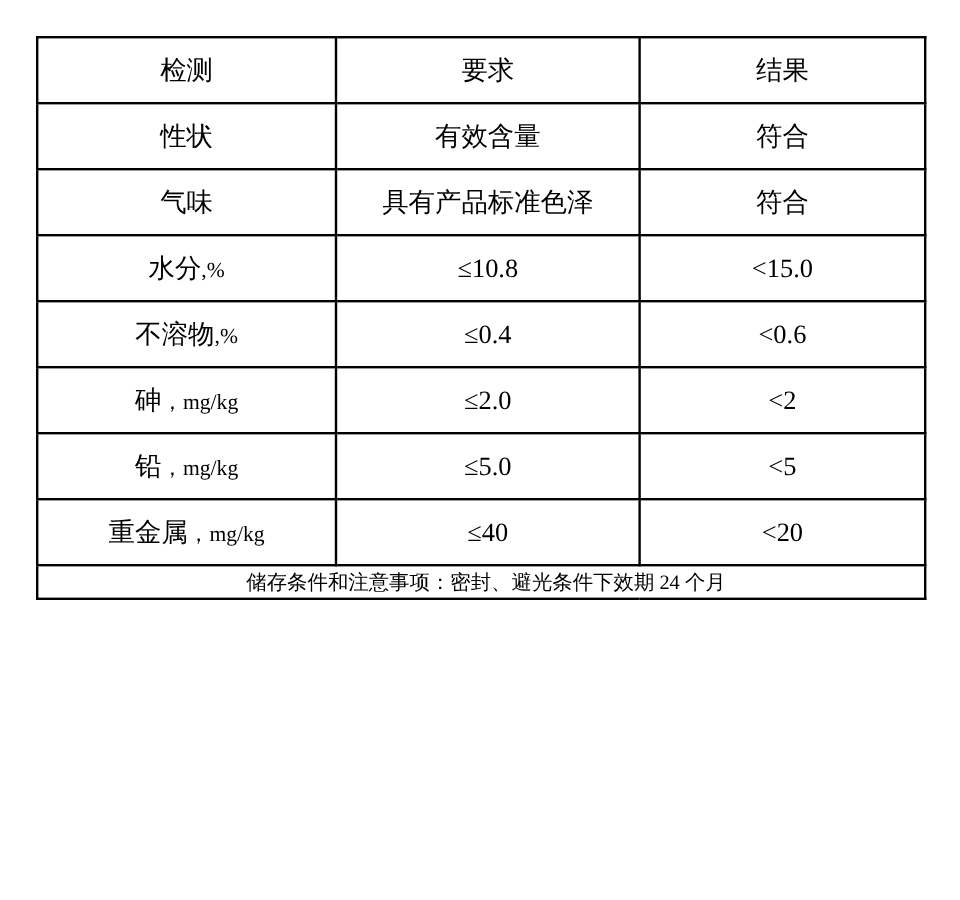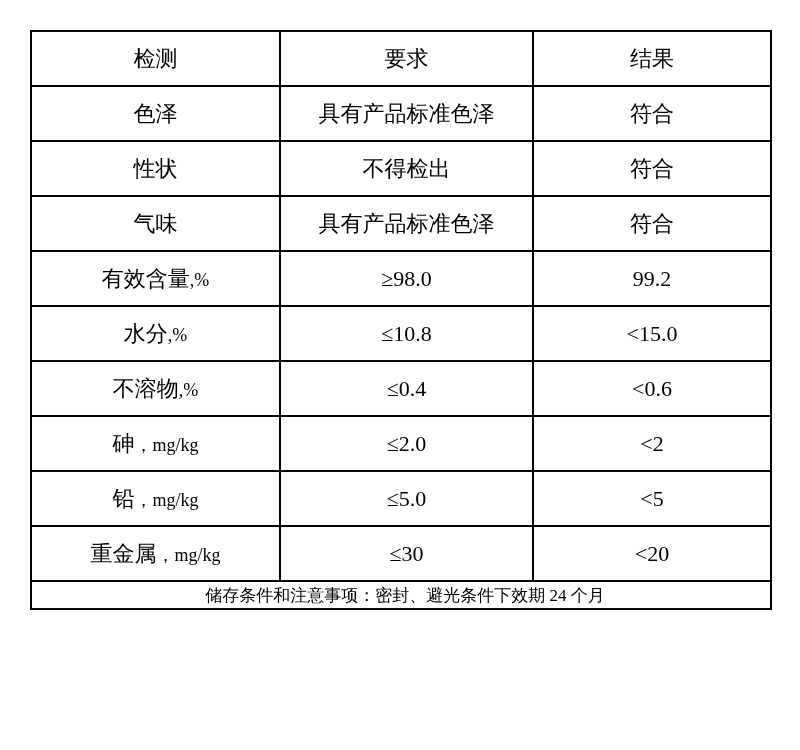--- a/index.html
+++ b/index.html
@@ -55,51 +55,37 @@
       <col style="width:238px">
     </colgroup>
     <thead>
       <tr>
         <td>检测</td>
         <td>要求</td>
         <td>结果</td>
       </tr>
     </thead>
     <tbody id="table-body">
-  <tr>
-    <td>
-      <span>色泽</span><span class="unit"></span>
-    </td>
-    <td>具有产品标准色泽</td>
-    <td>符合</td>
-  </tr>
 
   <tr>
     <td>
       <span>性状</span><span class="unit"></span>
     </td>
-    <td>不得检出</td>
+    <td>有效含量</td>
     <td>符合</td>
   </tr>
 
   <tr>
     <td>
       <span>气味</span><span class="unit"></span>
     </td>
     <td>具有产品标准色泽</td>
     <td>符合</td>
   </tr>
 
-  <tr>
-    <td>
-      <span>有效含量</span><span class="unit">,%</span>
-    </td>
-    <td>≥98.0</td>
-    <td>99.2</td>
-  </tr>
 
   <tr>
     <td>
       <span>水分</span><span class="unit">,%</span>
     </td>
     <td>≤10.8</td>
     <td>&lt;15.0</td>
   </tr>
 
   <tr>
@@ -123,21 +109,21 @@
       <span>铅</span><span class="unit">，mg/kg</span>
     </td>
     <td>≤5.0</td>
     <td>&lt;5</td>
   </tr>
 
   <tr>
     <td>
       <span>重金属</span><span class="unit">，mg/kg</span>
     </td>
-    <td>≤30</td>
+    <td>≤40</td>
     <td>&lt;20</td>
   </tr>
 
 
 </tbody>
     <tfoot>
       <tr>
         <td class="footer" colspan="3">储存条件和注意事项：密封、避光条件下效期 24 个月</td>
       </tr>
     </tfoot>

